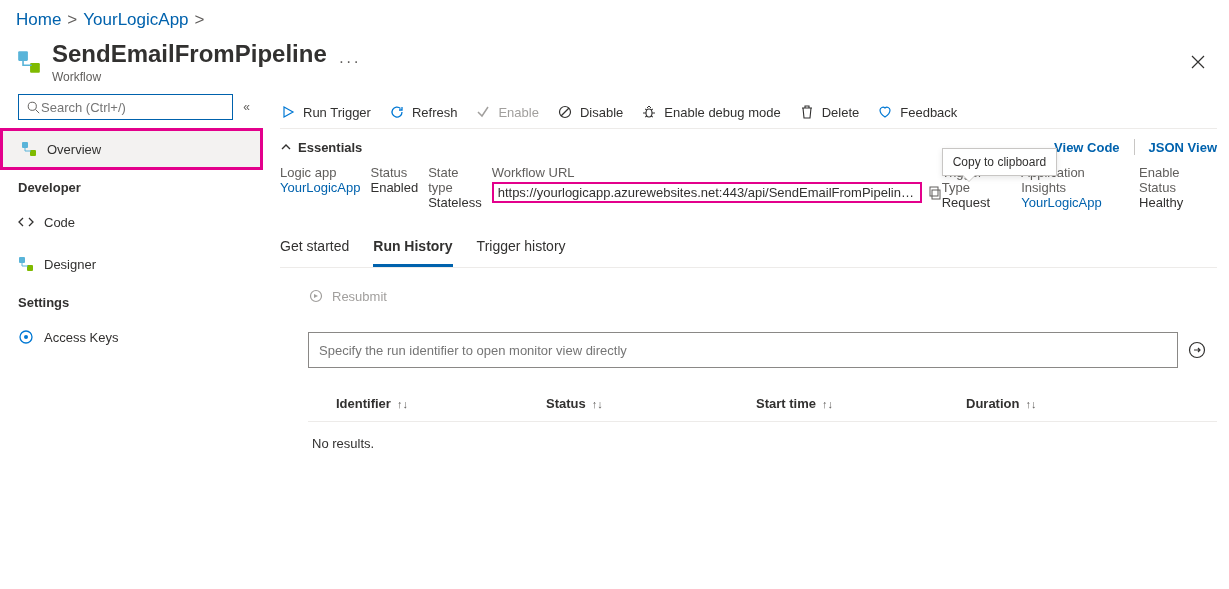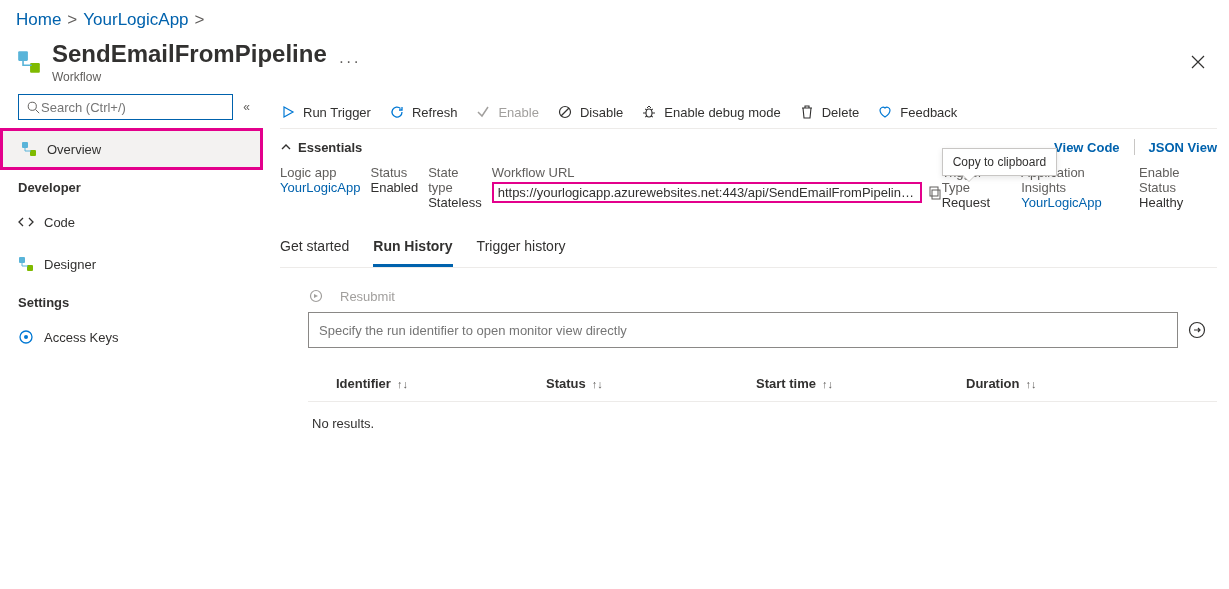--- a/index.html
+++ b/index.html
@@ -57,21 +57,21 @@
   .tooltip::after { content:""; position:absolute; bottom:-6px; left:20px; border:6px solid transparent; border-top-color:#fff; border-bottom:none; }
   .tooltip::before { content:""; position:absolute; bottom:-7px; left:19px; border:7px solid transparent; border-top-color:#c8c6c4; border-bottom:none; }
 
   
   .tabs { display:flex; gap:24px; border-bottom:1px solid #edebe9; margin-top:12px; }
   .tab { padding:10px 0; cursor:pointer; font-size:14px; color:#323130; }
   .tab.active { font-weight:600; border-bottom:3px solid #0062ad; }
 
   
   .runhist { padding: 20px 0 0 28px; }
-  .resubmit { display:inline-flex; align-items:center; gap:16px; color:#a19f9d; cursor:default; font-size:13px; margin-bottom:8px; }
+  .resubmit { display:inline-flex; align-items:center; gap:8px; color:#a19f9d; cursor:default; font-size:13px; margin-bottom:28px; }
   .run-input-row { display:flex; align-items:center; gap:10px; }
   .run-input { flex:1; max-width:870px; height:36px; border:1px solid #8a8886; padding:0 10px; font-size:13px; outline:none; }
   .go-btn { cursor:pointer; color:#323130; }
   .table-head { display:flex; padding: 28px 0 10px; border-bottom:1px solid #edebe9; }
   .th { font-weight:600; font-size:13px; display:flex; align-items:center; gap:6px; }
   .th .sort { color:#605e5c; font-size:11px; }
   .col-id { width:210px; margin-left:28px; }
   .col-status { width:210px; }
   .col-start { width:210px; }
   .col-dur { width:210px; }

